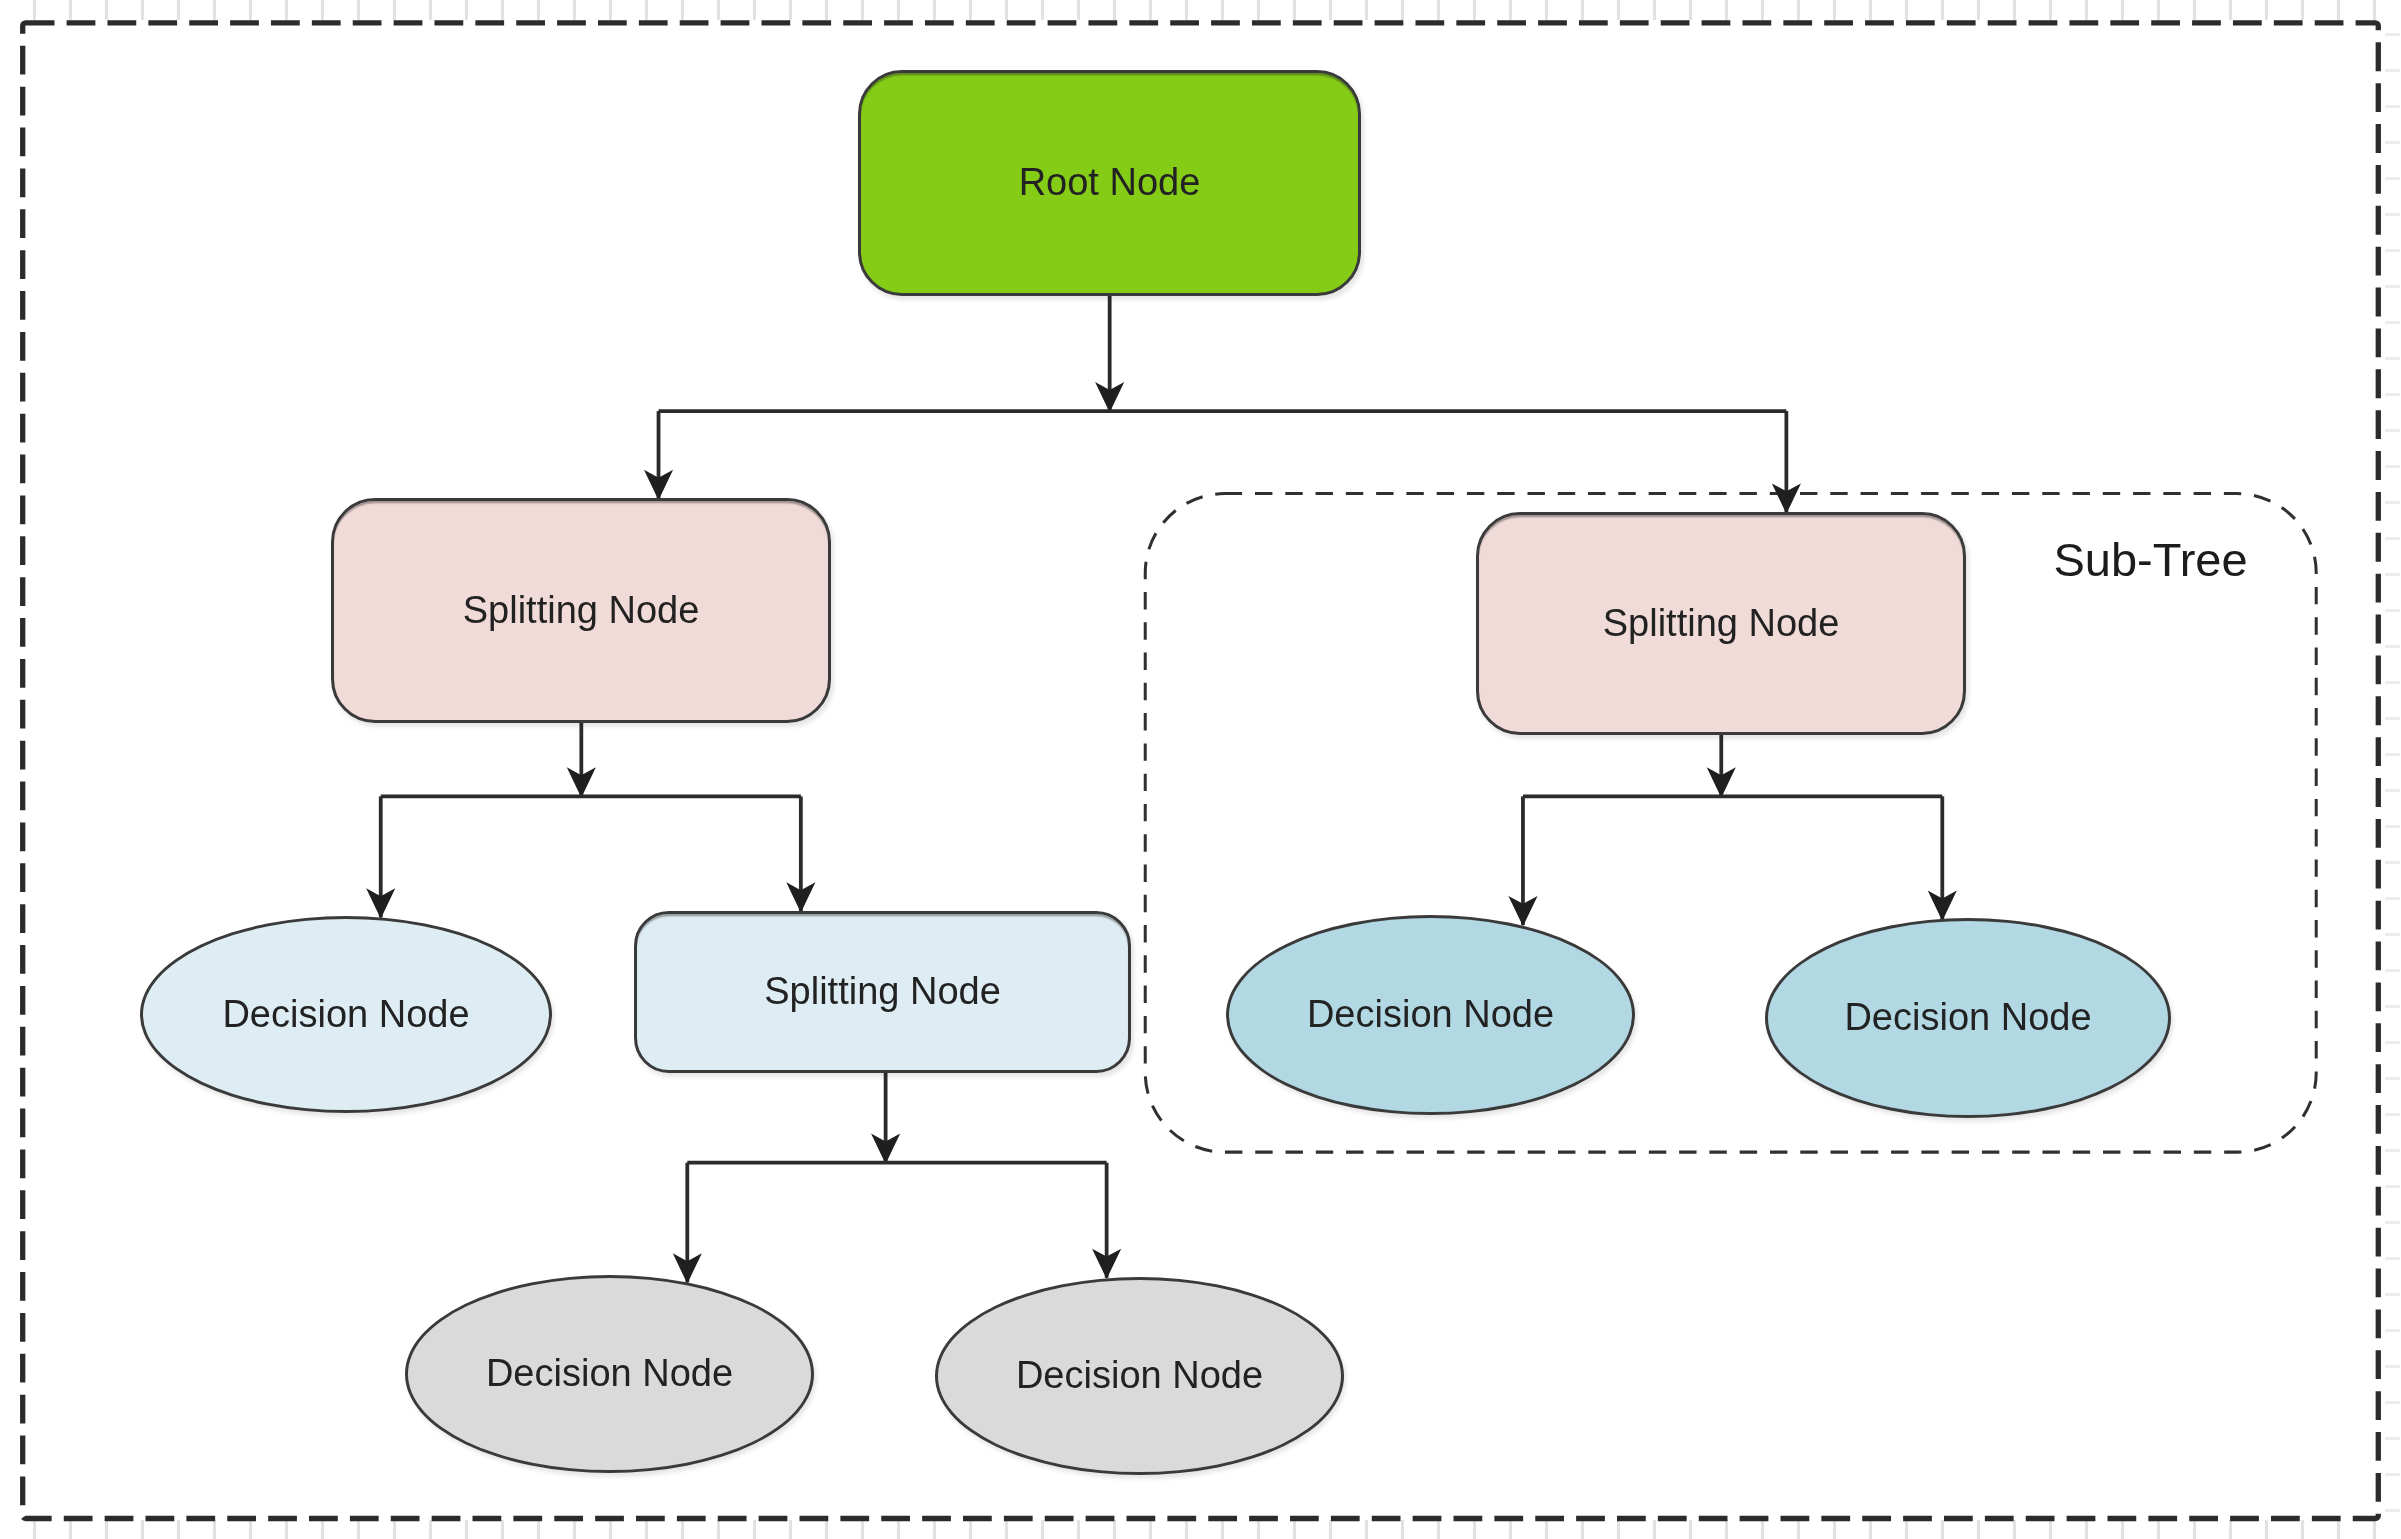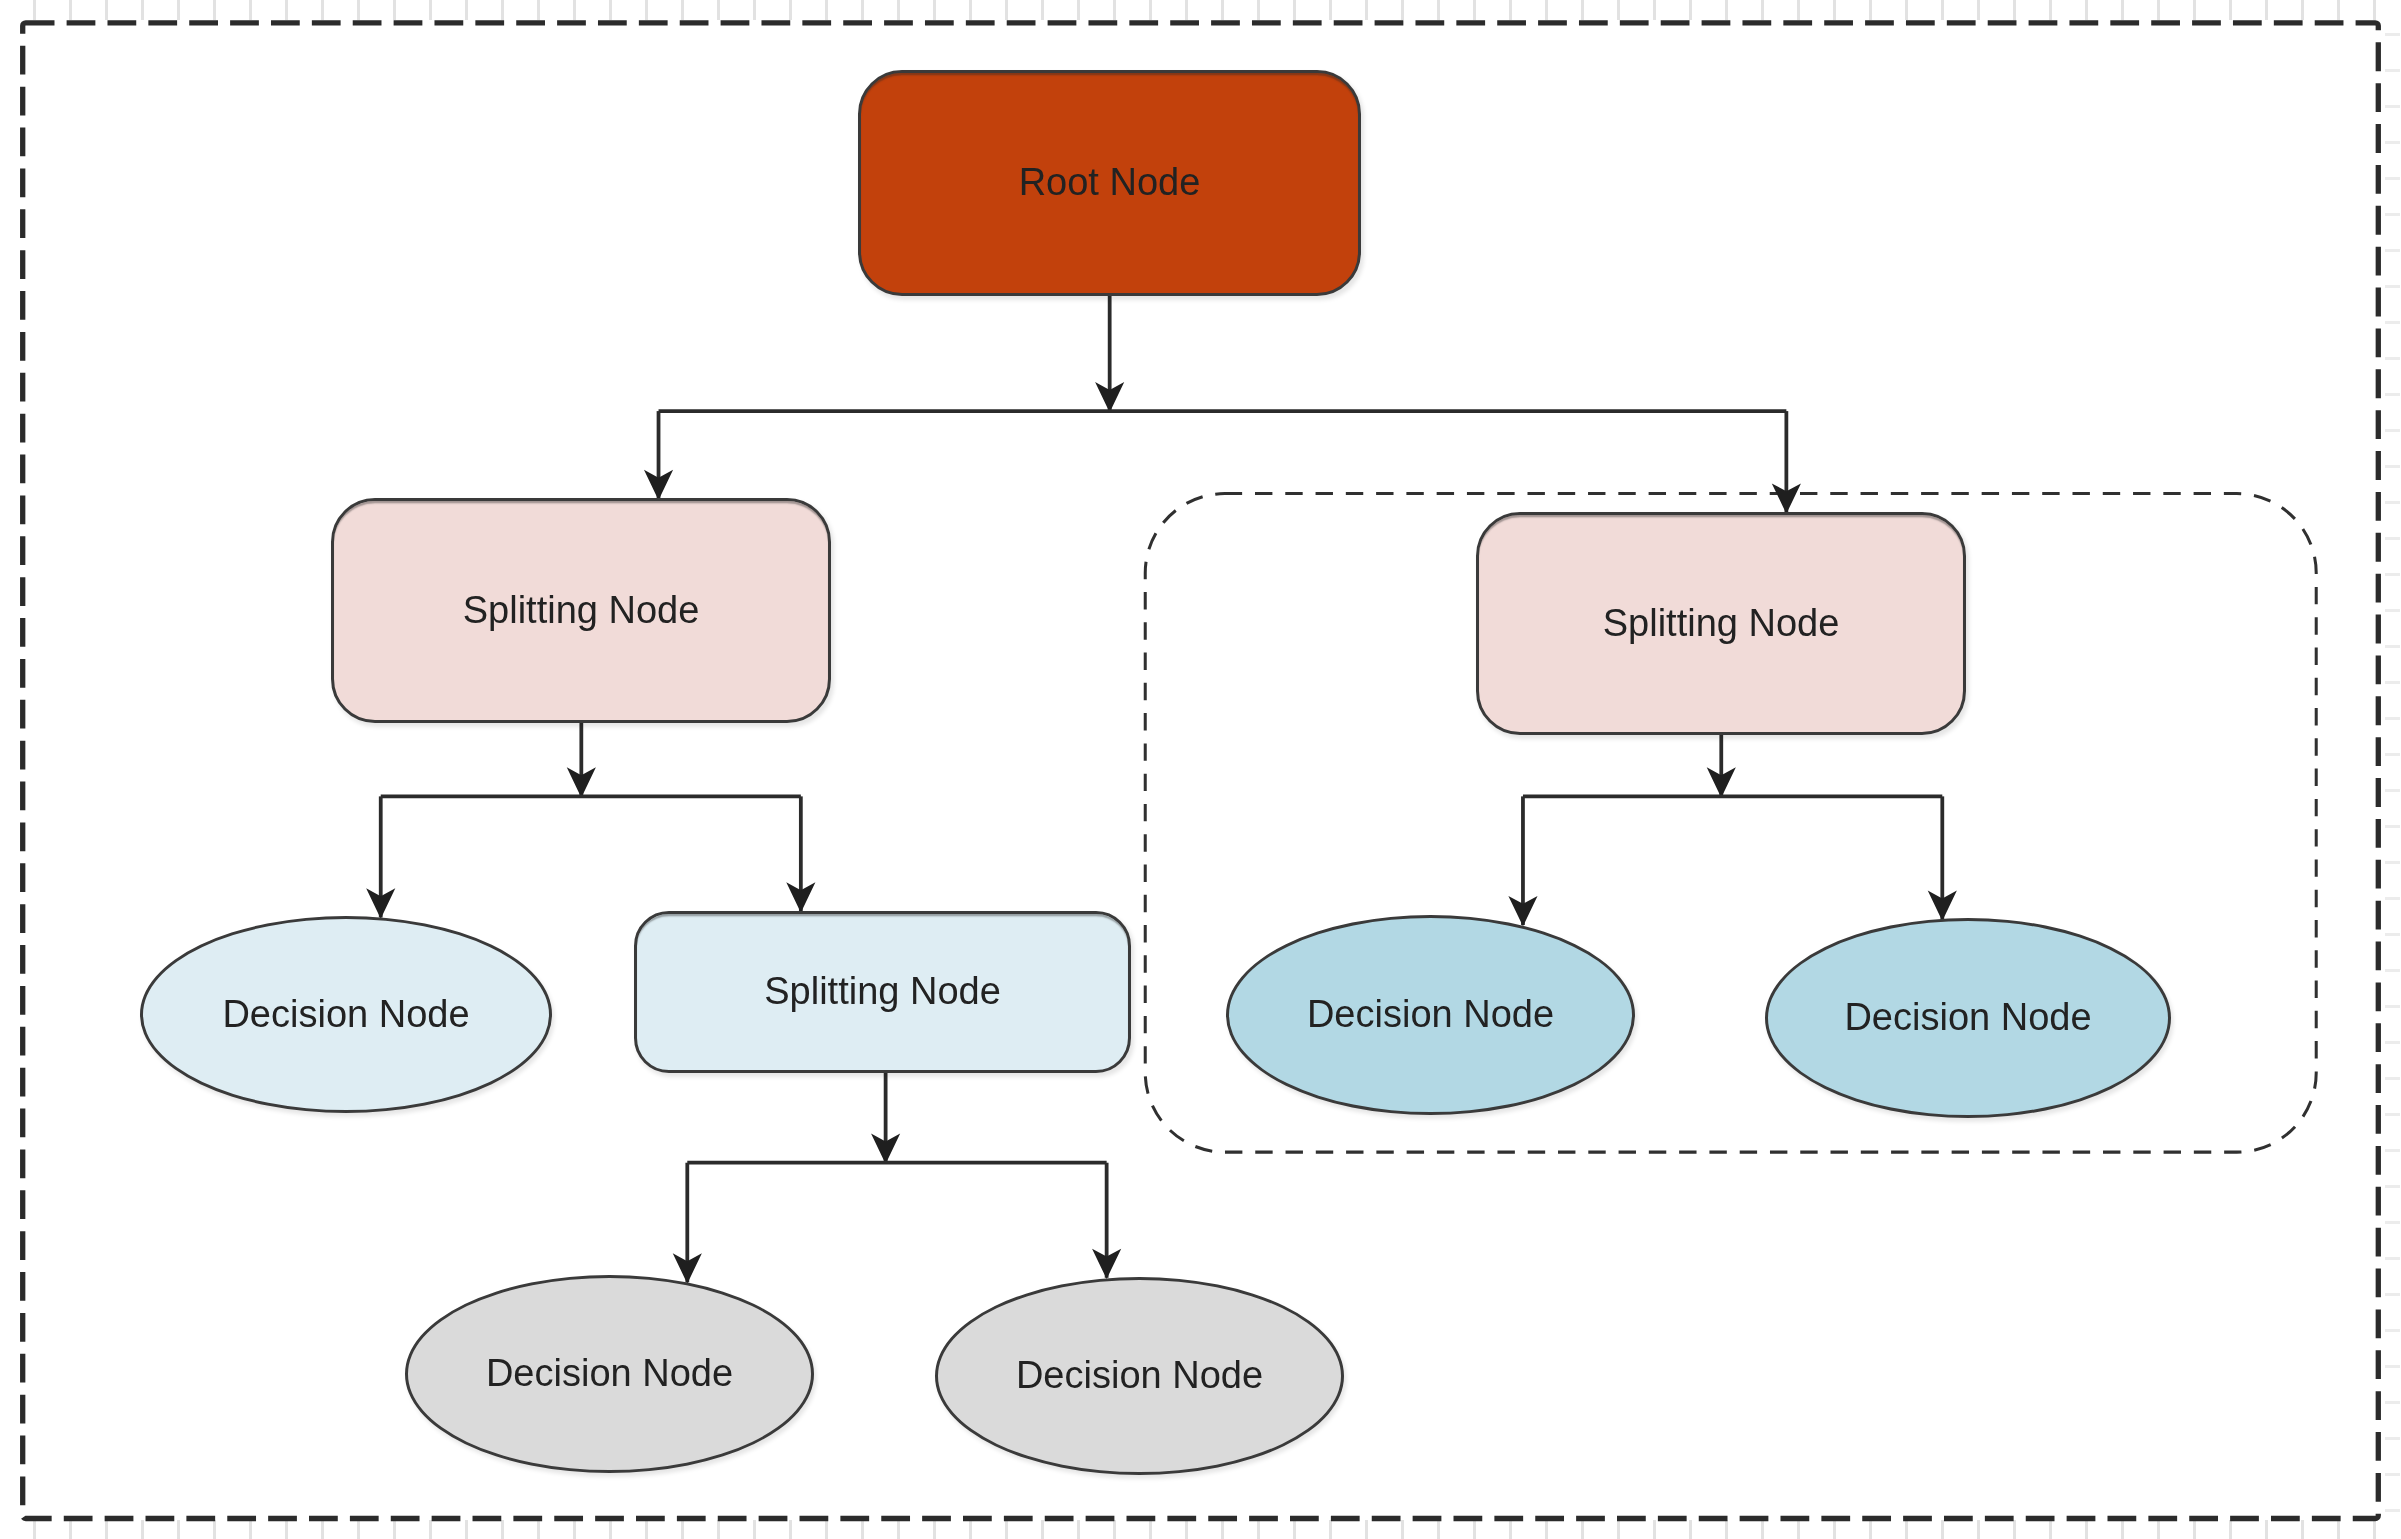--- a/index.html
+++ b/index.html
@@ -27,21 +27,21 @@
   }
   .rect{
     border-radius:44px;
     box-shadow:inset 0 3px 1.5px -0.8px rgba(40,40,40,0.40), 2.3px 3.8px 4.5px rgba(0,0,0,0.10);
   }
   .rect-small{border-radius:35px;}
   .ellipse{
     border-radius:50%;
     box-shadow:2.3px 3.8px 4.5px rgba(0,0,0,0.10);
   }
-  .n-root{background:#c2410c;}
+  .n-root{background:#84cc16;}
   .n-pink{background:#F1DBD8;}
   .n-ltblue{background:#DEEDF3;}
   .n-gray{background:#DADADA;}
   .n-blue{background:#B2D8E4;}
   #subtree-label{
     position:absolute;left:1984px;top:532px;width:333px;height:55px;z-index:2;
     display:flex;align-items:center;justify-content:center;
     font-size:47px;color:#1c1c1c;
   }
 </style>
@@ -118,15 +118,16 @@
   </div>
 
   <div class="node ellipse n-blue" style="left:1226px;top:915px;width:409px;height:200px;">
     <span>Decision Node</span>
   </div>
 
   <div class="node ellipse n-blue" style="left:1765px;top:918px;width:406px;height:200px;">
     <span>Decision Node</span>
   </div>
 
+  <div id="subtree-label">Sub-Tree</div>
 
 </div>
 
 
 </body></html>

